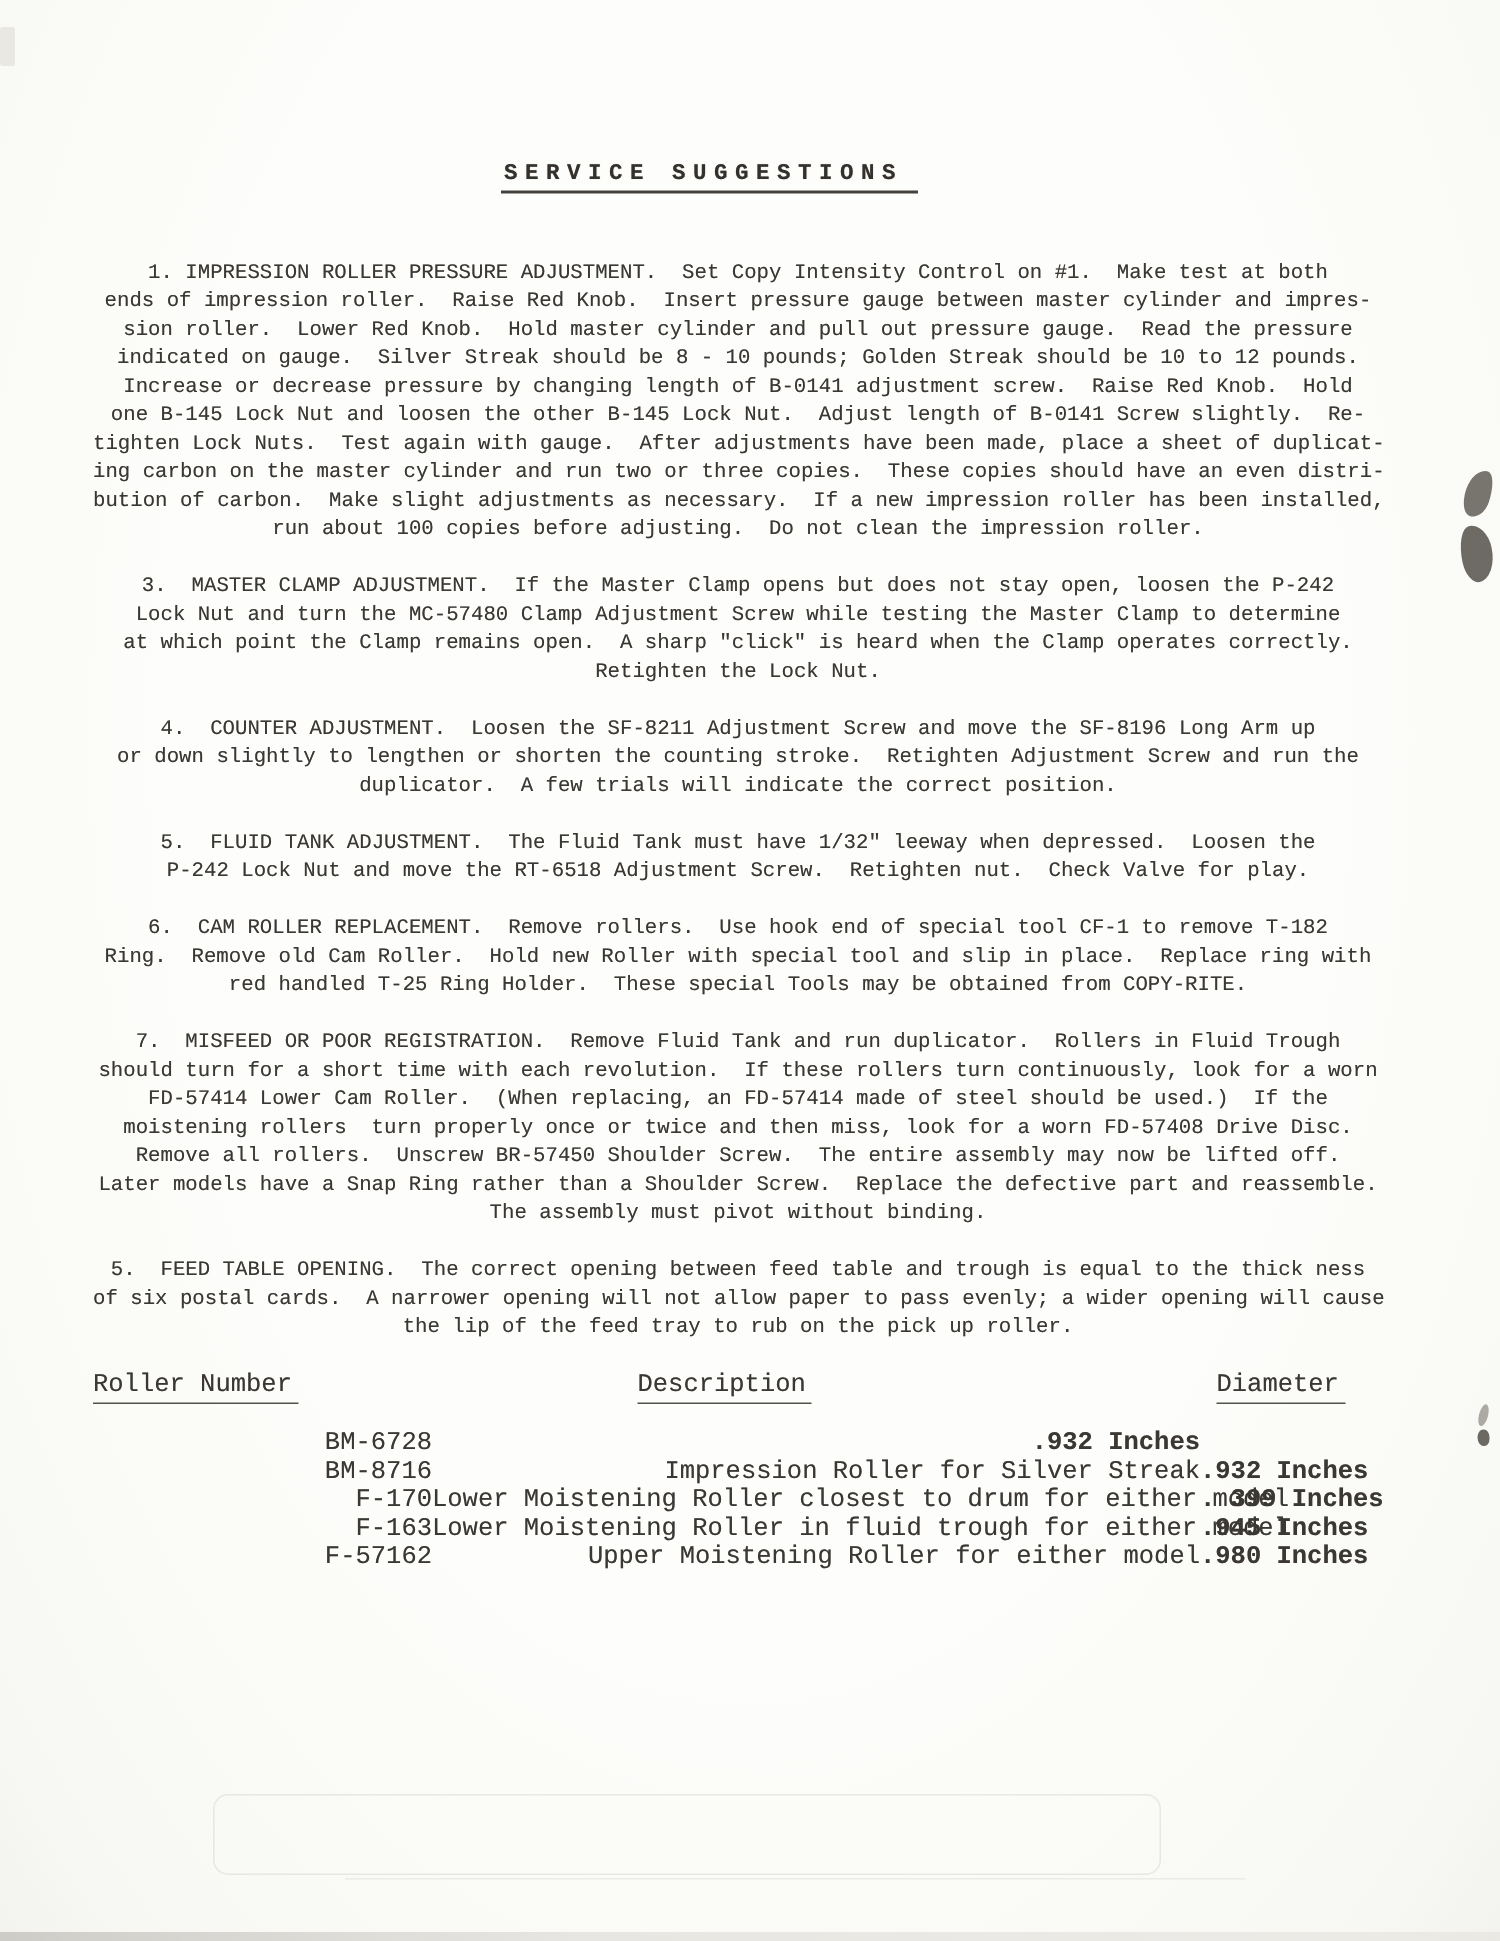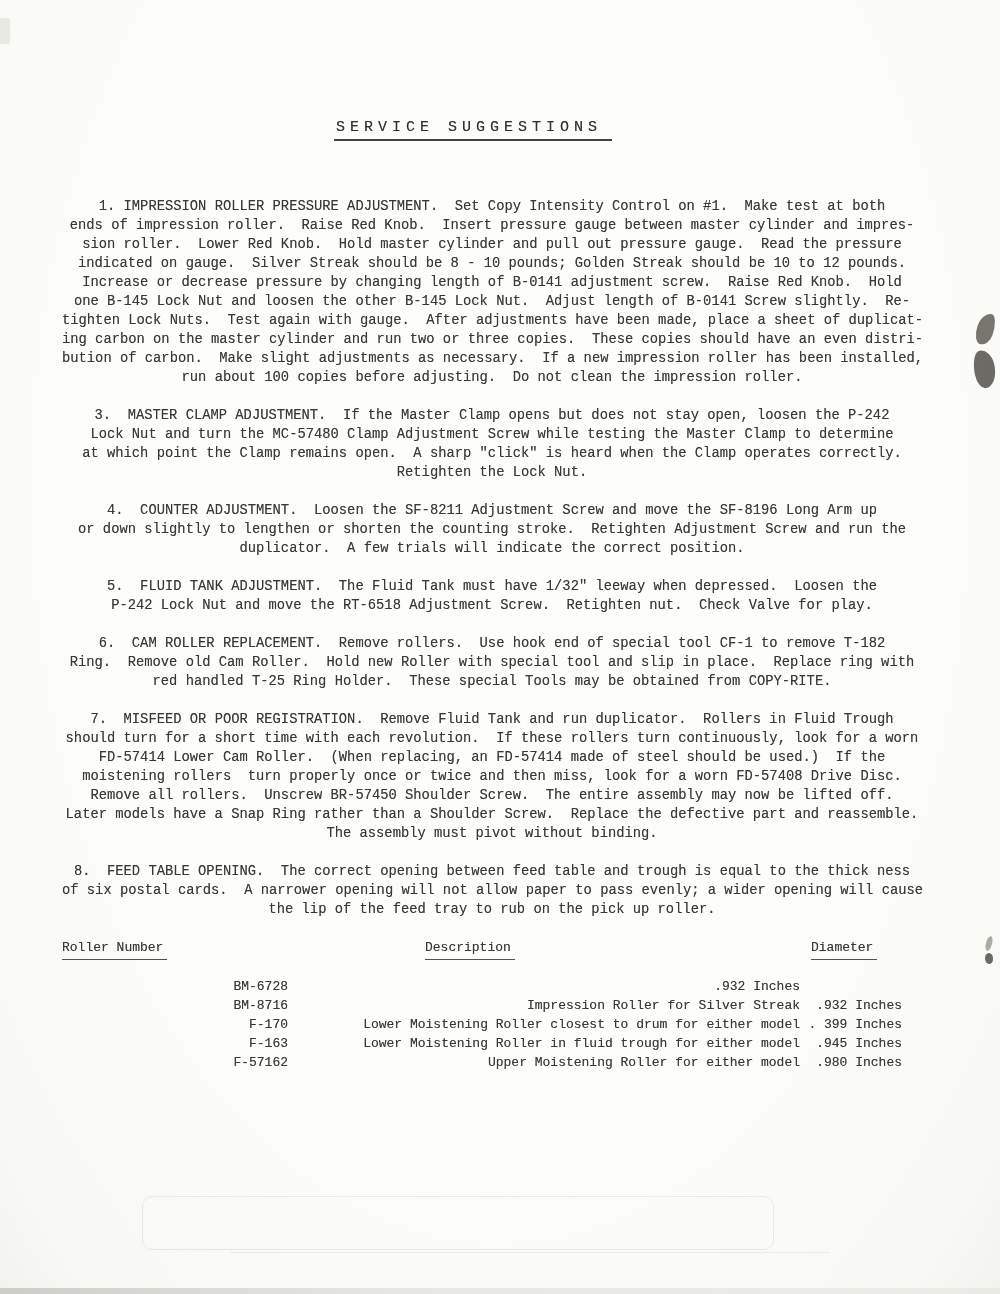--- a/index.html
+++ b/index.html
@@ -10,46 +10,46 @@
   }
   .page {
     position:relative; width:1000px; height:1294px; overflow:hidden;
     background:radial-gradient(ellipse at 50% 38%, #fdfdfb 55%, #f7f7f3 92%, #f2f2ee 100%);
     color:#3b3834;
   }
   .content { position:absolute; left:62px; top:103px; width:860px; }
   .title-wrap { width:850px; text-align:center; margin:0 0 40px 0; }
   .doc-title {
     display:inline-block;
-    font-size:15px; font-weight:normal; letter-spacing:5px;
+    font-size:15px; font-weight:bold; letter-spacing:5px;
     color:#34312d;
     border-bottom:2px solid #45423d;
-    padding:0 10px 3px 2px; margin:16px;
+    padding:0 10px 3px 2px; margin:4px;
     transform:translateX(-14px);
     text-shadow:0 0 0.5px rgba(52,49,45,.55);
   }
   .para {
     font-size:13.8px; line-height:19px; white-space:pre;
     margin:0 0 19px 0;
     text-shadow:0 0 0.4px rgba(59,56,52,.5);
     text-align:center;
   }
-  .ptable { margin-top:1px; font-size:13px; line-height:19px; }
+  .ptable { margin-top:1px; font-size:17px; line-height:19px; }
   .thead { position:relative; height:24px; margin-bottom:15px; }
   .th {
     position:absolute; top:0;
     border-bottom:1px solid #54504a; padding:0 4px 2px 0;
     text-shadow:0 0 0.4px rgba(59,56,52,.5);
   }
   .th-roller { left:0; }
   .th-desc   { left:363px; }
   .th-diam   { left:749px; }
   .trow { display:grid; grid-template-columns:203px 512px 102px; padding-left:23px; height:19px; }
   .trow span { white-space:pre; text-shadow:0 0 0.4px rgba(59,56,52,.5);text-align:right; }
-  .td-diam { text-align:right; }
+  .td-diam { text-align:right;font-weight:bold; }
 
   
   .artifact { position:absolute; }
   .ink-a { left:977px; top:313px; width:17px; height:32px; background:#57524b;
            border-radius:60% 40% 55% 45%/50% 60% 40% 50%; transform:rotate(18deg); opacity:.8; }
   .ink-b { left:974px; top:350px; width:21px; height:38px; background:#4e4a44;
            border-radius:45% 55% 60% 40%/60% 45% 55% 40%; transform:rotate(-12deg); opacity:.82; }
   .ink-c { left:986px; top:936px; width:6px; height:15px; background:#8d8880;
            border-radius:50%; transform:rotate(15deg); opacity:.7; }
   .ink-d { left:985px; top:953px; width:8px; height:11px; background:#534f48;
@@ -96,21 +96,21 @@
         <div class="para">6.  CAM ROLLER REPLACEMENT.  Remove rollers.  Use hook end of special tool CF-1 to remove T-182
 Ring.  Remove old Cam Roller.  Hold new Roller with special tool and slip in place.  Replace ring with
 red handled T-25 Ring Holder.  These special Tools may be obtained from COPY-RITE.</div>
         <div class="para">7.  MISFEED OR POOR REGISTRATION.  Remove Fluid Tank and run duplicator.  Rollers in Fluid Trough
 should turn for a short time with each revolution.  If these rollers turn continuously, look for a worn
 FD-57414 Lower Cam Roller.  (When replacing, an FD-57414 made of steel should be used.)  If the
 moistening rollers  turn properly once or twice and then miss, look for a worn FD-57408 Drive Disc.
 Remove all rollers.  Unscrew BR-57450 Shoulder Screw.  The entire assembly may now be lifted off.
 Later models have a Snap Ring rather than a Shoulder Screw.  Replace the defective part and reassemble.
 The assembly must pivot without binding.</div>
-        <div class="para">8.  FEED TABLE OPENING.  The correct opening between feed table and trough is equal to the thick ness
+        <div class="para">5.  FEED TABLE OPENING.  The correct opening between feed table and trough is equal to the thick ness
 of six postal cards.  A narrower opening will not allow paper to pass evenly; a wider opening will cause
 the lip of the feed tray to rub on the pick up roller.</div>
       </div>
 
     <div class="ptable">
       <div class="thead">
         <span class="th th-roller">Roller Number</span>
         <span class="th th-desc">Description</span>
         <span class="th th-diam">Diameter</span>
       </div>

